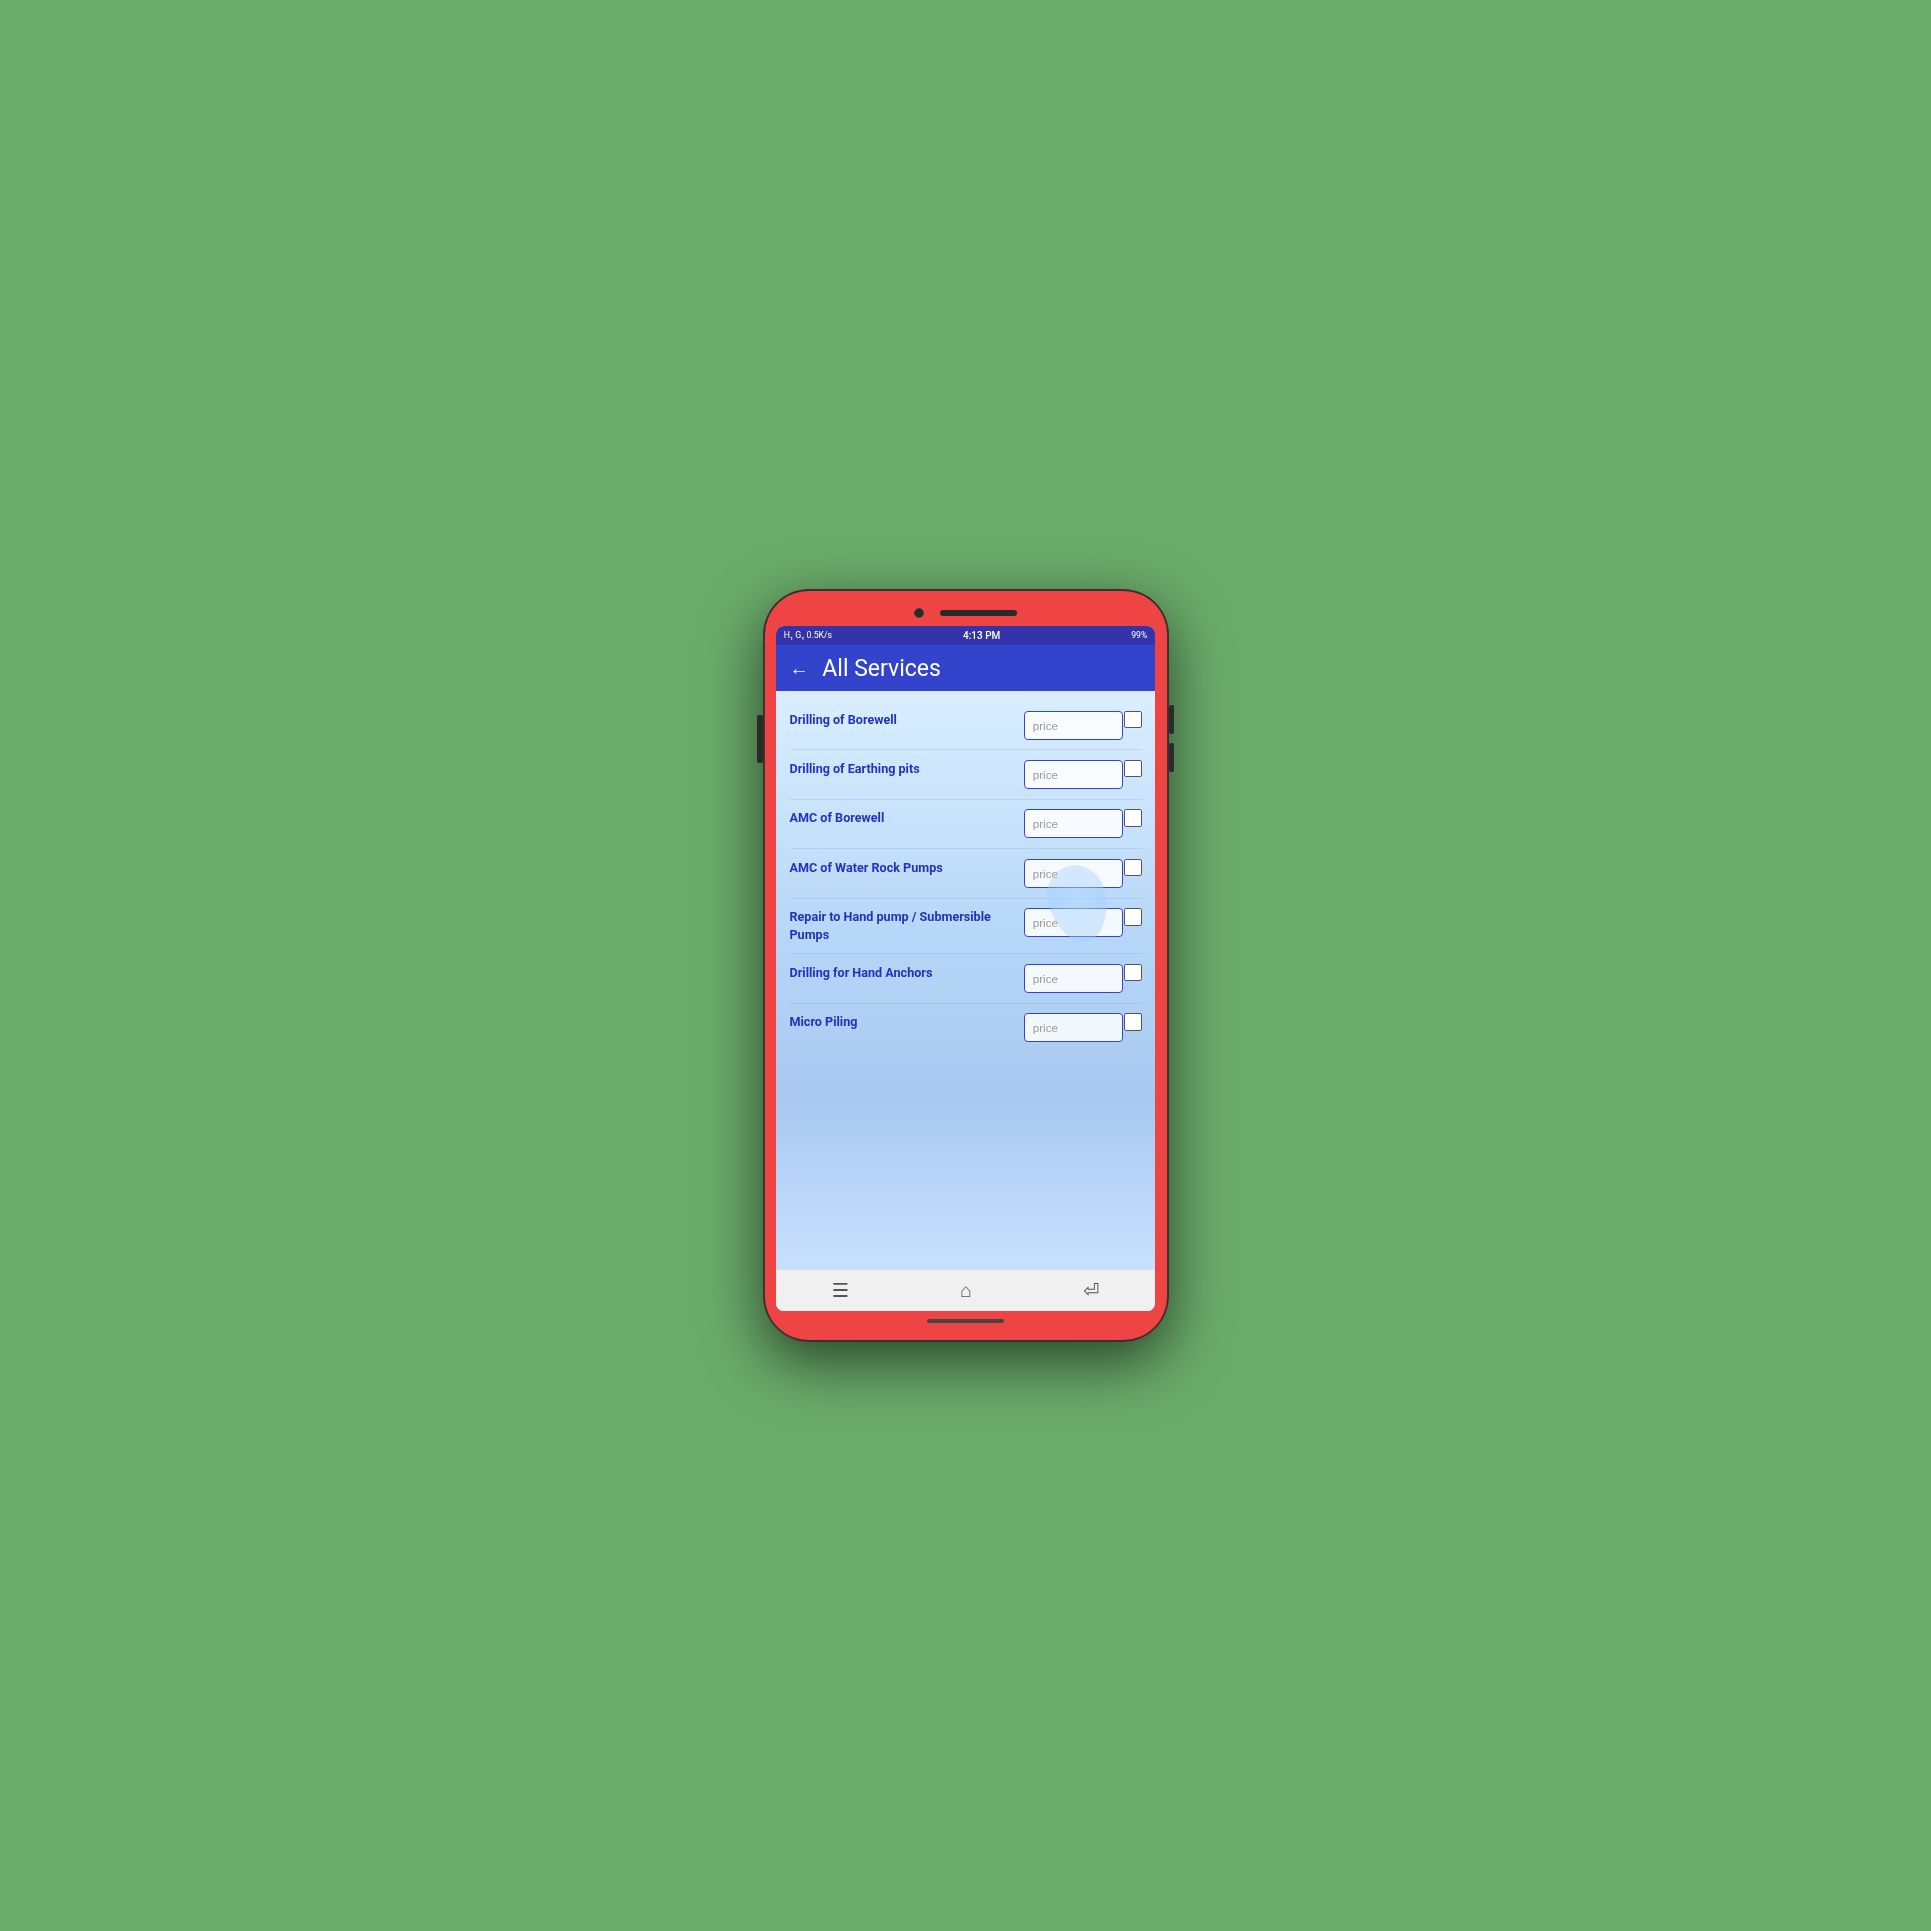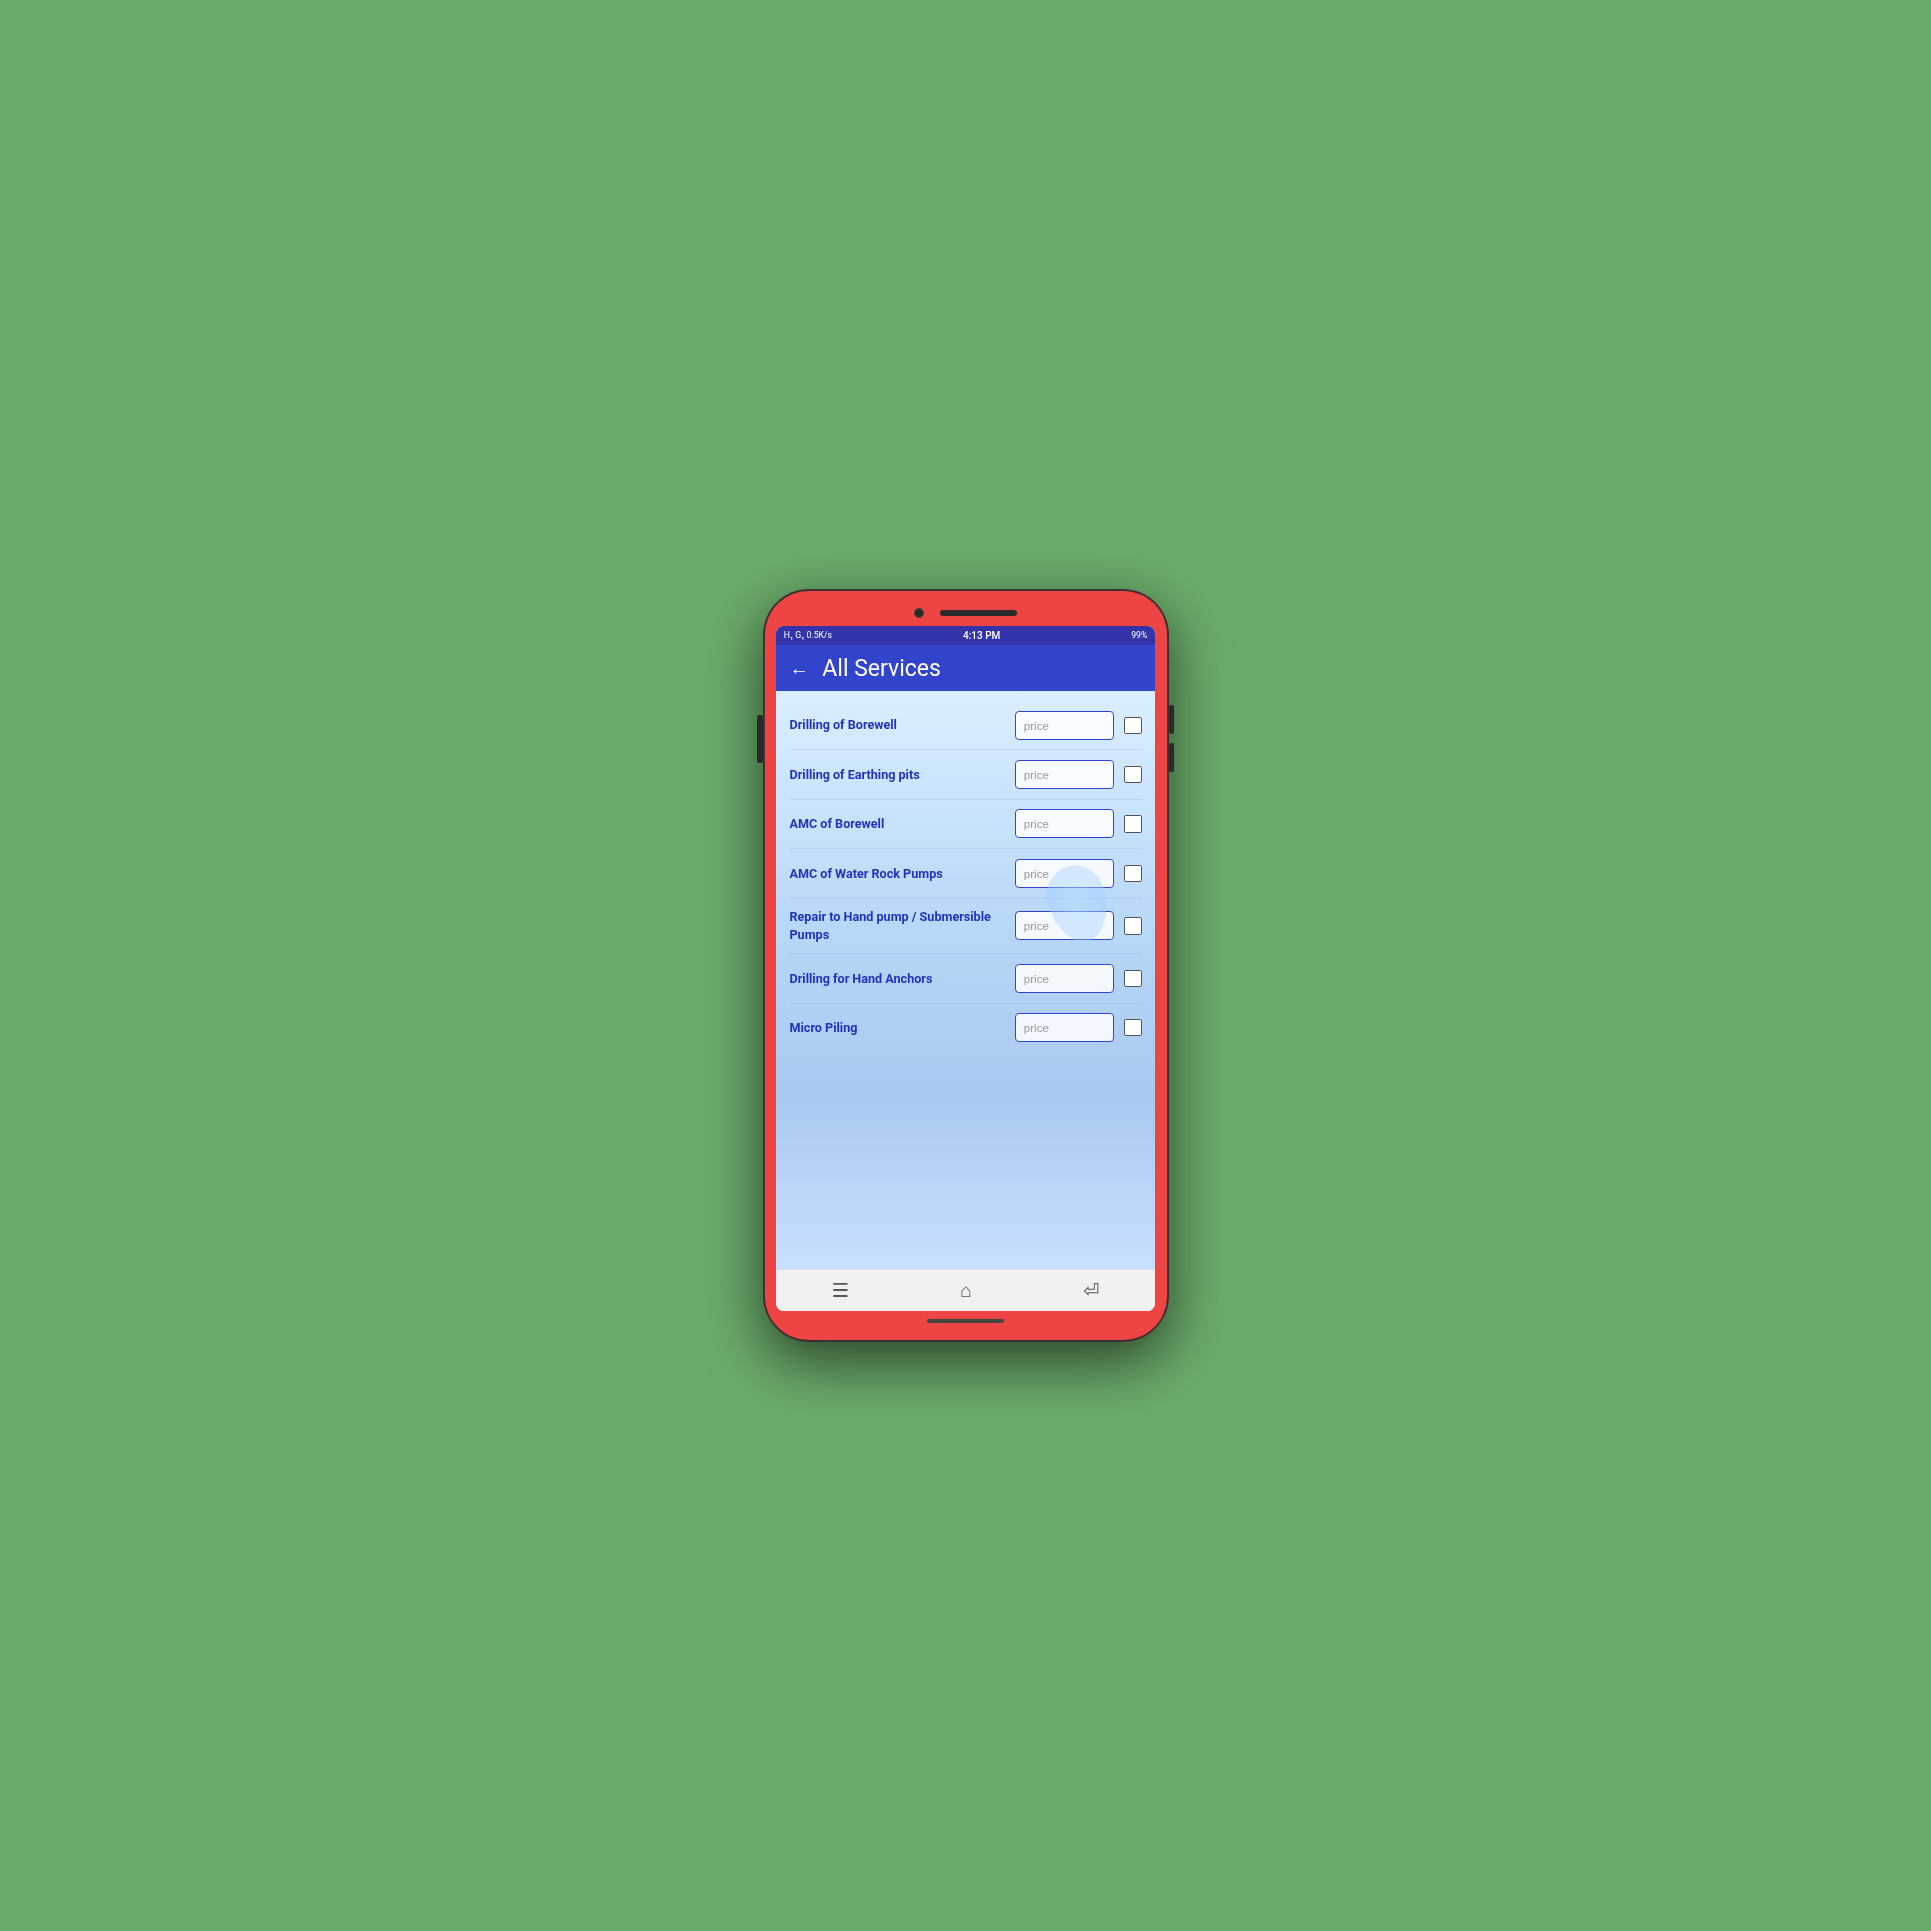--- a/index.html
+++ b/index.html
@@ -104,25 +104,25 @@
       top: 174px;
       width: 58px;
       height: 77px;
       background: radial-gradient(ellipse, rgba(180,220,255,0.6) 0%, rgba(140,190,255,0.3) 100%);
       border-radius: 50% 50% 50% 50% / 40% 40% 60% 60%;
       transform: rotate(-15deg);
     }
 
     .service-row {
       display: flex;
-      align-items: center;
+      align-items: flex-start;
       justify-content: space-between;
       padding: 9.7px 0;
       border-bottom: 1px solid rgba(100,150,220,0.2);
-      gap: 10px;
+      gap: 1px;
     }
     .service-row:last-child {
       border-bottom: none;
     }
 
     .service-name {
       font-size: 12.6px;
       font-weight: 700;
       color: #2233bb;
       flex: 1;

